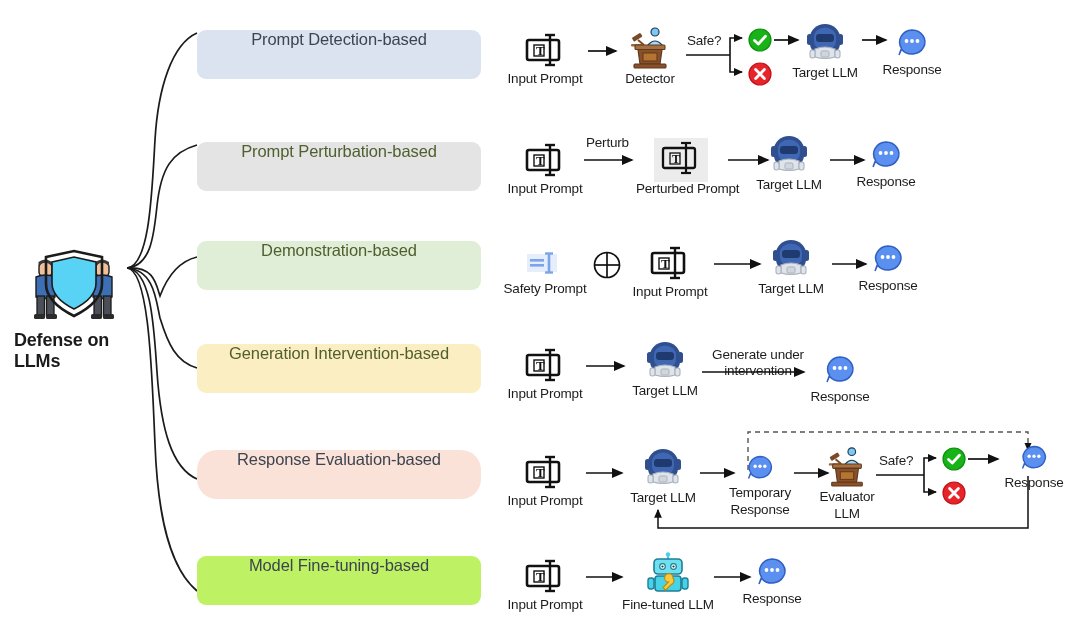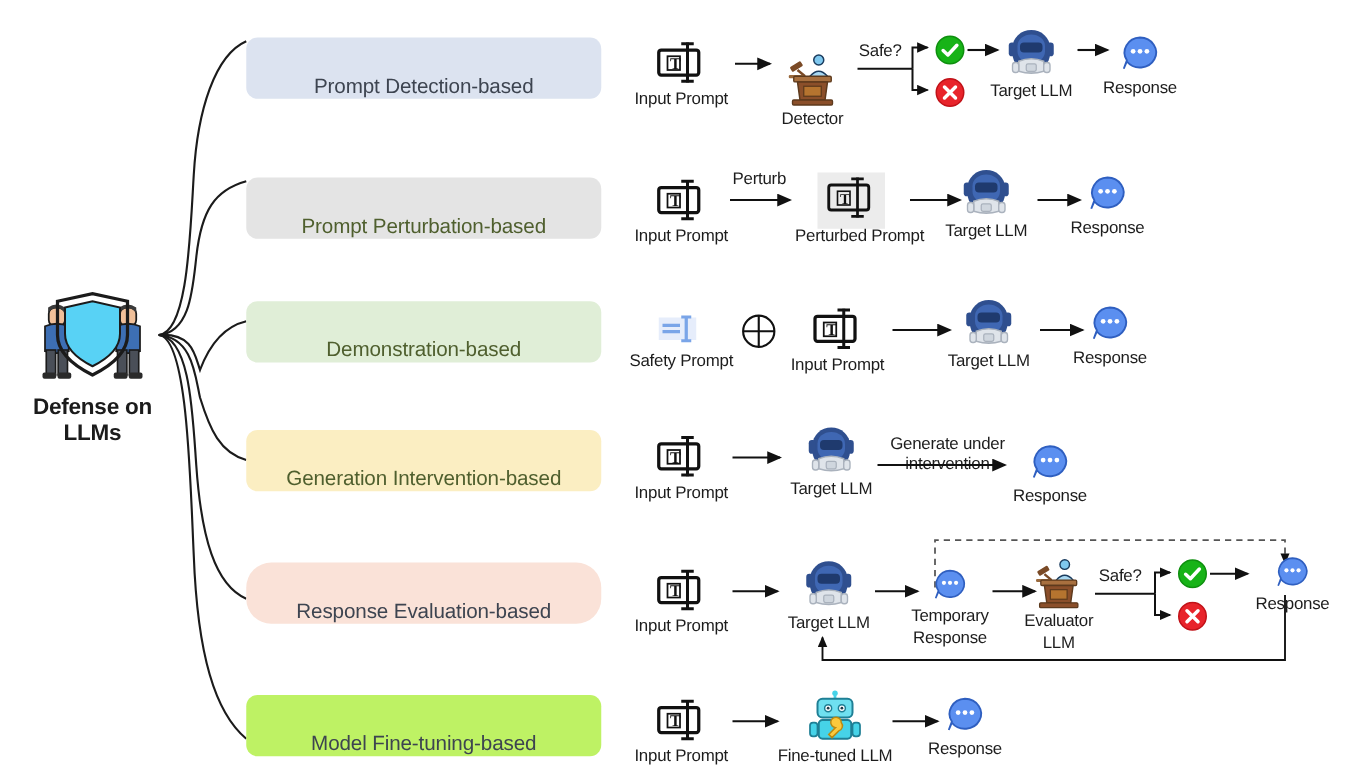--- a/index.html
+++ b/index.html
@@ -6,37 +6,37 @@
   html, body {
     width: 1080px; height: 619px;
     background: #ffffff;
     font-family: "Liberation Sans", sans-serif;
     overflow: hidden;
   }
   #stage { position: relative; width: 1080px; height: 619px; }
 
   
   #root-node {
-    position: absolute; left: 14px; top: 232px;
-    width: 120px; text-align: center;
+    position: absolute; left: 14px; top: 248px;
+    width: 120px; text-align: left;
   }
   #root-label {
     margin-top: 4px;
     font-size: 18px; font-weight: 700; color: #1b1b1b;
     line-height: 1.18; letter-spacing: -0.2px;
   }
 
   
   #connectors { position: absolute; left: 0; top: 0; width: 1080px; height: 619px; pointer-events: none; }
 
   
   .cat-box {
     position: absolute; left: 197px; width: 284px; height: 49px;
     border-radius: 9px;
-    display: flex; align-items: flex-end; justify-content: center;
+    display: flex; align-items: flex-start; justify-content: center;
     font-size: 16.5px; letter-spacing: -0.1px;
   }
 
   
   .row { position: absolute; }
   .node { position: absolute; text-align: center; }
   .node .cap {
     font-size: 13.5px; color: #1d1d1d; line-height: 1.16;
     white-space: nowrap; letter-spacing: -0.2px; margin-top: 1px;
   }
@@ -139,21 +139,21 @@
           <line x1="22" y1="33" x2="32" y2="33" stroke="#111" stroke-width="2.4"></line>
         </svg>
       </div>
       <div class="cap">Input Prompt</div>
     </div>
 
     <svg class="svgbox" style="left:586px; top:44px;" width="40" height="14">
       <line x1="2" y1="7" x2="30" y2="7" stroke="#111" stroke-width="1.7" marker-end="url(#ah)"></line>
     </svg>
 
-    <div class="node" style="left:611px; top:40px; width:78px;text-align:center;">
+    <div class="node" style="left:611px; top:24px; width:78px;text-align:center;">
       <div class="icon-wrap" style="height:46px;">
         <svg width="52" height="46" viewBox="0 0 52 46">
 
           <rect x="8" y="11" width="10" height="4.5" rx="1" fill="#7a4a26" transform="rotate(-32 13 13)"></rect>
           <line x1="14" y1="16" x2="20" y2="21" stroke="#7a4a26" stroke-width="2"></line>
           <rect x="7" y="20" width="12" height="2.6" rx="1" fill="#9a6a3e"></rect>
 
           <circle cx="31" cy="8" r="4" fill="#7fc8ef" stroke="#1b3c5e" stroke-width="1.2"></circle>
           <path d="M24,21 q7,-8 14,0 l0,1 l-14,0 z" fill="#a8d8f2" stroke="#1b3c5e" stroke-width="1.2"></path>
 

